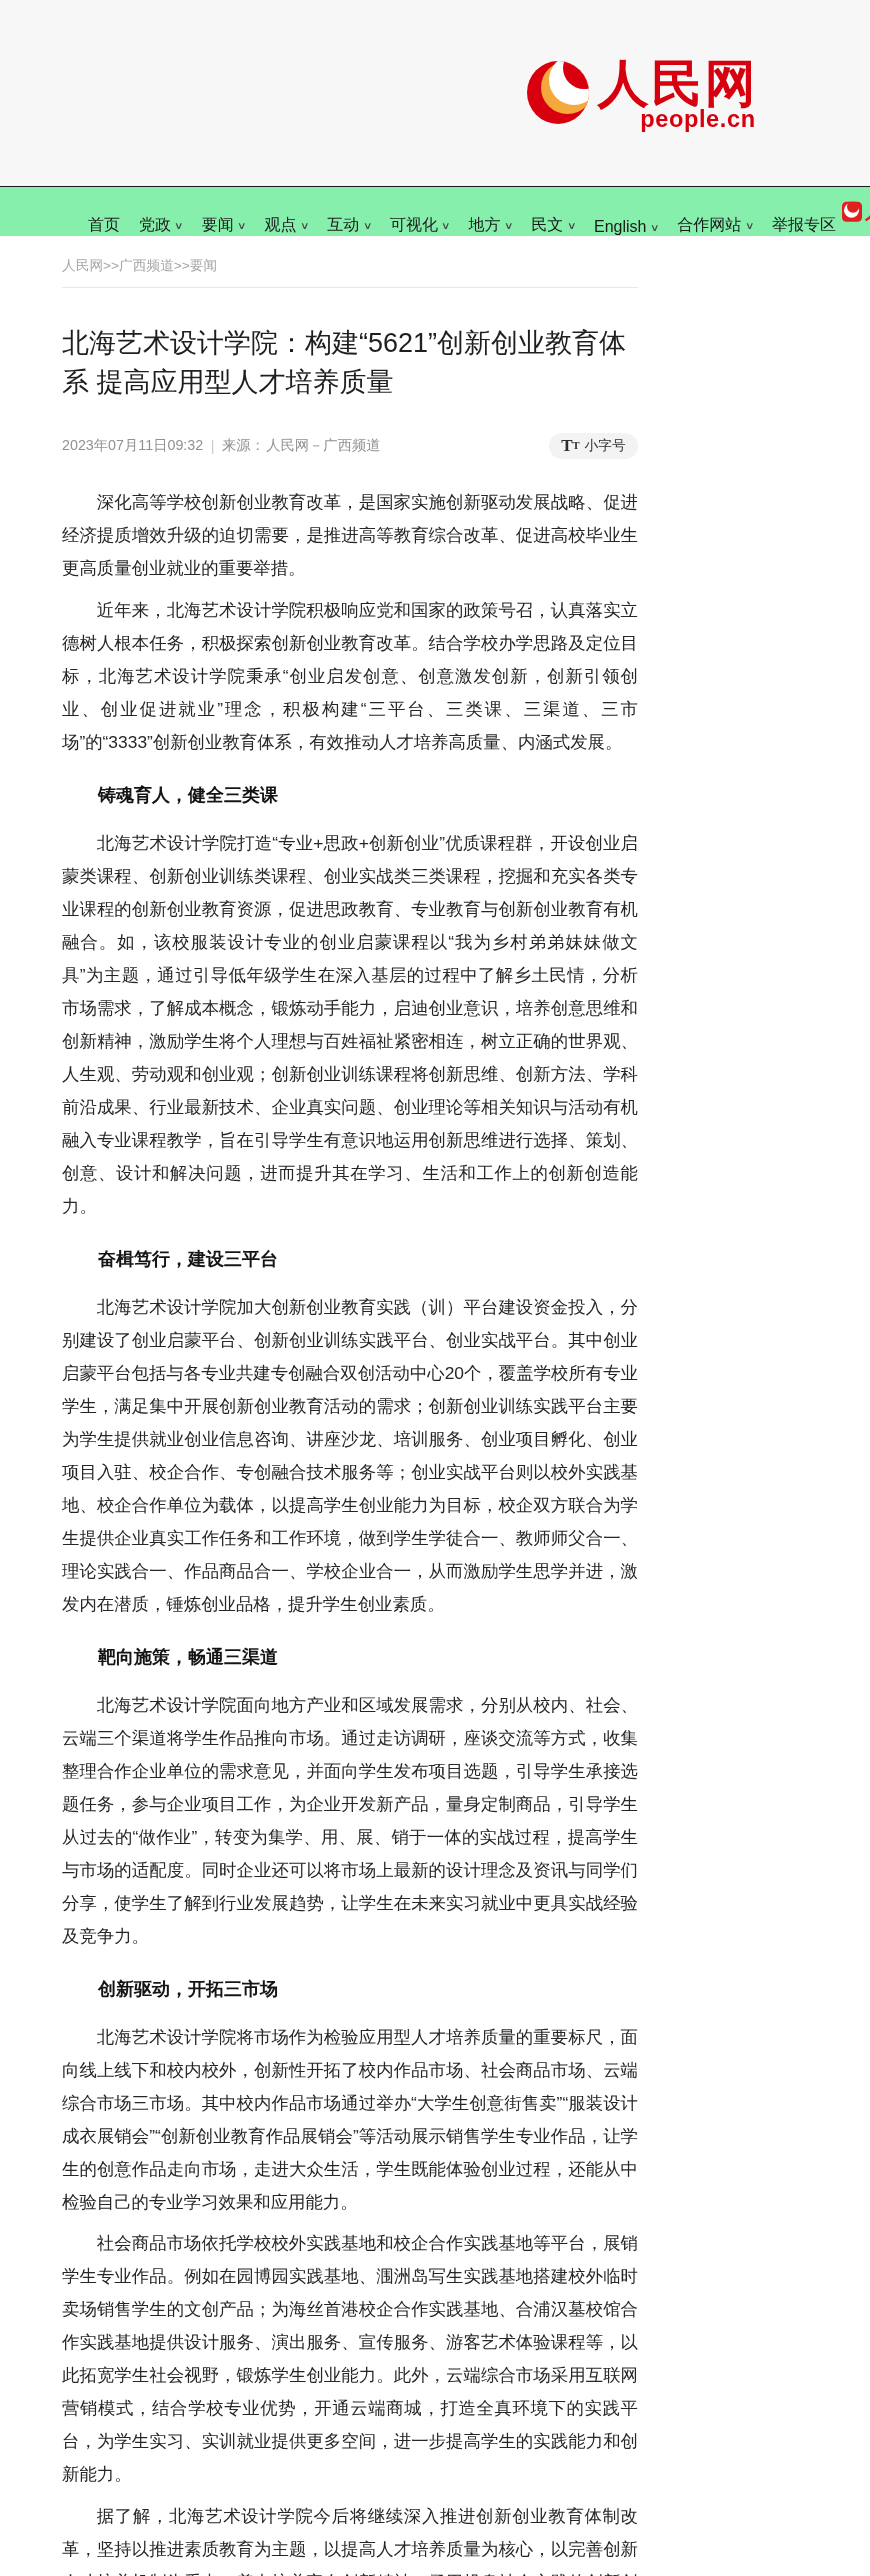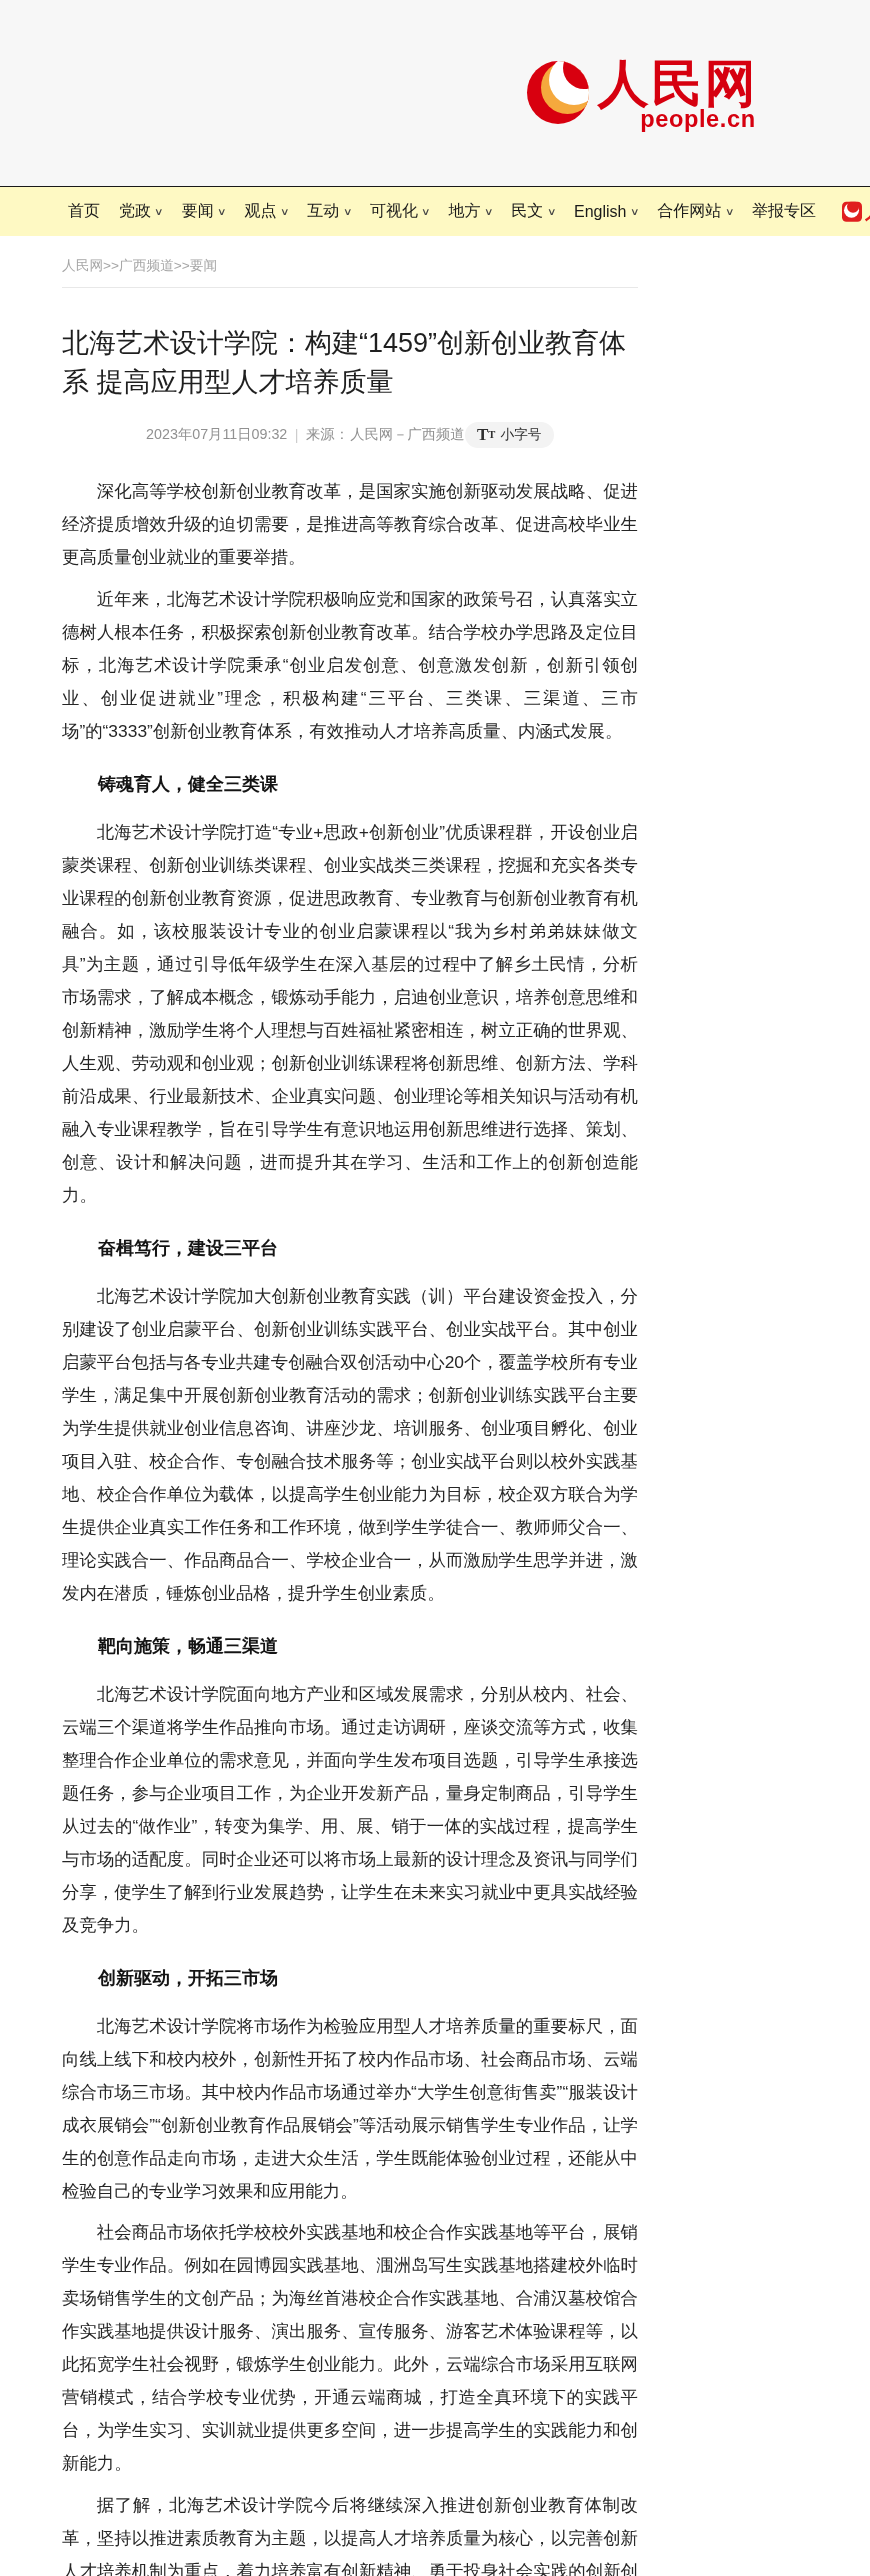--- a/index.html
+++ b/index.html
@@ -13,36 +13,36 @@
   .site-header { height:186px; background:#f7f7f7; position:relative; }
   .logo { position:absolute; left:527px; top:61px; display:flex; align-items:flex-start; gap:8.7px; cursor:pointer; }
   .ball { position:relative; width:62px; height:63px; border-radius:50%; background:#d8000f; overflow:hidden; flex:0 0 auto; }
   .ball .o { position:absolute; width:53px; height:53px; border-radius:50%; background:#f5a93d; top:0; right:-5px; }
   .ball .w { position:absolute; width:50px; height:50px; border-radius:50%; background:#ffffff; top:-6.2px; right:-10px; }
   .ball .r { position:absolute; width:42px; height:42px; border-radius:50%; background:#d8000f; top:-13.7px; right:-16px; }
   .logo-text { display:flex; flex-direction:column; }
   .logo-cn { font-size:51px; line-height:46px; font-weight:bold; color:#d6000f; letter-spacing:2.5px; }
   .logo-en { font-size:23.6px; line-height:25px; font-weight:bold; color:#d6000f; letter-spacing:0.6px; align-self:flex-end; margin-right:2.5px; }
   
-  .navbar { height:50px; background:#fef9c3; border-top:1.2px solid #191919; display:flex; align-items:center; padding-left:68px; position:relative; }
+  .navbar { height:50px; background:#86efac; border-top:1.2px solid #191919; display:flex; align-items:flex-end; padding-left:88px; position:relative; }
   .nav-item { display:flex; align-items:center; margin-right:19px; font-size:16px; color:#1a1a1a; cursor:pointer; white-space:nowrap; }
   .caret { margin-left:4.4px; font-size:10px; color:#444; transform:scaleX(1.3); }
   .caret::before { content:"∨"; }
   .nav-app { position:absolute; right:8px; top:50%; transform:translateY(-50%); width:20.5px; height:20.5px; border-radius:4.4px; background:#e01f1f; overflow:hidden; cursor:pointer; }
   .nav-app .w { position:absolute; width:15px; height:15px; border-radius:50%; background:#ffffff; top:1.9px; left:2.5px; }
   .nav-app .r { position:absolute; width:11.8px; height:11.8px; border-radius:50%; background:#e01f1f; top:-0.6px; left:5.6px; }
   .nav-cut { position:absolute; right:-6.2px; top:50%; transform:translateY(-50%); color:#e01f1f; font-size:18.6px; font-weight:bold; width:11.2px; overflow:hidden; }
   
   .container { width:700px; padding:0 62px; }
   .breadcrumb { margin-top:20.5px; font-size:13.7px; color:#a6a6a6; }
   .breadcrumb span { cursor:default; }
   .breadcrumb .crumb { cursor:pointer; }
   .rule { border:none; border-top:0.6px solid #e8e8e8; margin-top:12.4px; }
   .article-title { margin-top:36px; font-size:27px; line-height:39px; font-weight:500; color:#1f1f1f; }
-  .meta-row { margin-top:20px; display:flex; align-items:center; justify-content:center; }
+  .meta-row { margin-top:31px; display:flex; align-items:center; justify-content:space-between; }
   .meta-left { font-size:14.3px; color:#919191; display:flex; align-items:center; gap:7.5px; }
   .meta-sep { color:#cccccc; }
   .meta-source { cursor:pointer; }
   .font-pill { height:26px; border-radius:13px; background:#f3f3f3; display:flex; align-items:center; padding:0 12.4px; cursor:pointer; color:#2d2d2d; }
   .tt-big { font-family:"Liberation Serif","DejaVu Serif",serif; font-size:17px; font-weight:bold; }
   .tt-small { font-family:"Liberation Serif","DejaVu Serif",serif; font-size:10.6px; font-weight:bold; margin-right:5px; }
   .font-pill-label { font-size:13.7px; }
   
   .article-body { margin-top:27px; font-size:17.4px; line-height:33px; color:#262626; text-align:justify; }
   .article-body p { text-indent:2em; margin-bottom:8.7px; }
@@ -146,21 +146,21 @@
 </div>
 
 <div class="container">
 
   <div class="breadcrumb">
     <span class="crumb">人民网</span><span>&gt;&gt;</span><span class="crumb">广西频道</span><span>&gt;&gt;</span><span class="crumb">要闻</span>
   </div>
 
   <hr class="rule">
 
-  <h1 class="article-title">北海艺术设计学院：构建“1459”创新创业教育体系 提高应用型人才培养质量</h1>
+  <h1 class="article-title">北海艺术设计学院：构建“5621”创新创业教育体系 提高应用型人才培养质量</h1>
 
   <div class="meta-row">
     <div class="meta-left">
       <span>2023年07月11日09:32</span>
       <span class="meta-sep">|</span>
       <span>来源：</span>
         <span class="meta-source" style="margin-left:-6.2px;">人民网－广西频道</span>
     </div>
     <div class="font-pill">
       <span class="tt-big">T</span>

